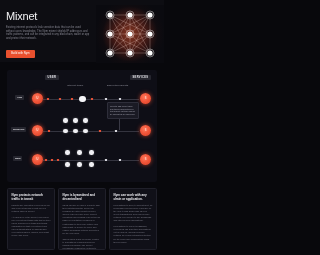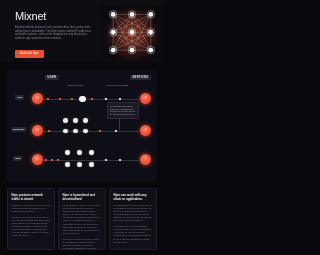--- a/index.html
+++ b/index.html
@@ -10,21 +10,21 @@
     overflow: hidden;
   }
   .page { width: 164px; height: 255px; position: relative; background: #08080c; }
 
   
   .hero {
     position: relative;
     display: flex;
     height: 62px;
     background: #0d0d12;
-    padding: 5px 0 0 9px;
+    padding: 5px 0 0 0;
   }
   .hero-left { width: 96px; padding: 5px 6px 0 6px; }
   .hero-title {
     color: #f2f2f4;
     font-size: 11px;
     font-weight: 400;
     letter-spacing: -0.2px;
     line-height: 12px;
   }
   .hero-body {

